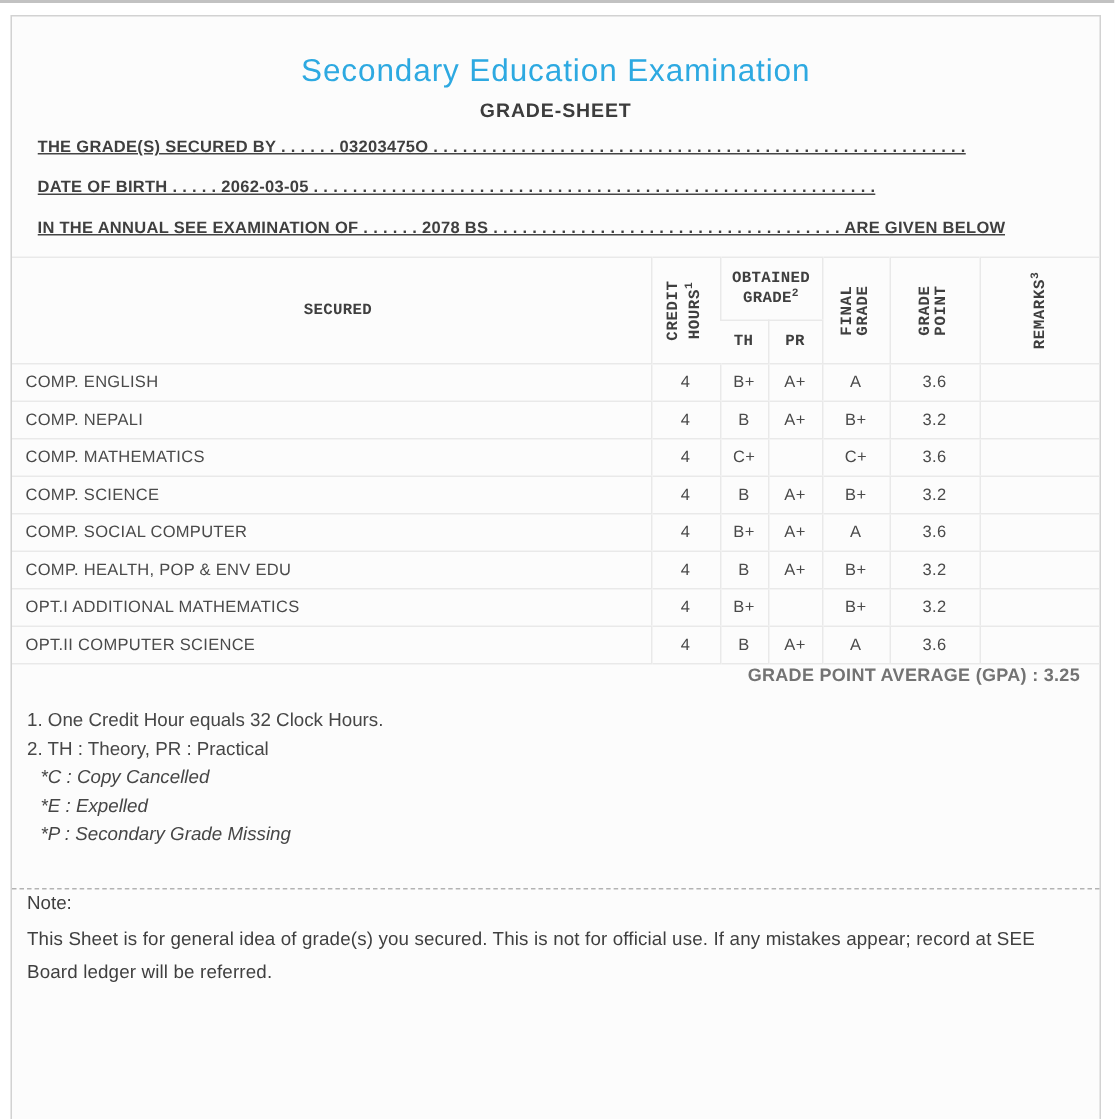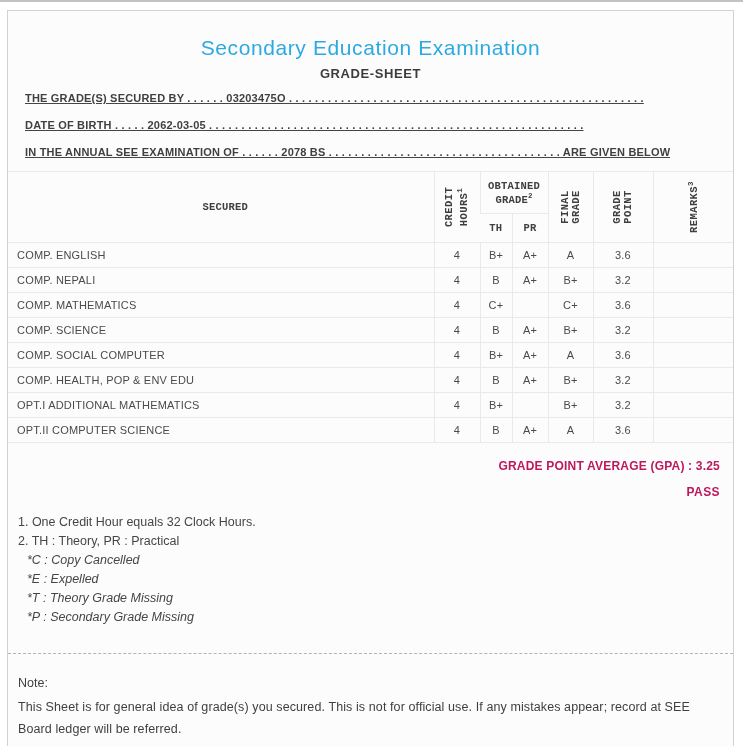--- a/index.html
+++ b/index.html
@@ -73,27 +73,27 @@
     transform:translate(-50%,-50%) rotate(-90deg);
     white-space:pre-line;
     line-height:11px;
     letter-spacing:0.4px;
     text-align:center;
   }
   sup { font-size:7.5px; }
   .grade-table tbody tr { height:25px;margin-top:40px; }
   .grade-table tbody td { text-align:center; }
   .grade-table tbody td.subject { text-align:left; padding-left:9px; }
-  .summary { margin-top:16px; padding-right:13px; text-align:right; color:#be185d; }
+  .summary { margin-top:0; padding-right:13px; text-align:right; color:#737373; }
   .gpa-line { font-size:12px; font-weight:700; line-height:15px; letter-spacing:0.2px; }
   .pass-line { margin-top:11px; font-size:12px; font-weight:700; line-height:15px; letter-spacing:0.4px; }
   .footnotes { margin-top:13px; padding-left:10px; font-size:12.5px; line-height:19px; color:#464646; }
   .footnote.indent { padding-left:9px;font-style:italic; }
   .dashed-divider { margin-top:26px; width:725px; border-top:1px dashed #b3b3b3; }
-  .note-label { margin-top:22px; padding-left:10px; font-size:12.5px; line-height:15px; color:#3f3f3f; }
+  .note-label { margin-top:2px; padding-left:10px; font-size:12.5px; line-height:15px; color:#3f3f3f; }
   .note-text {
     margin-top:5px; padding-left:10px; padding-right:20px;
     font-size:12.5px; line-height:22px; color:#3f3f3f; letter-spacing:0.1px;
   }
 </style>
 </head>
 <body>
 
 <div class="top-hairline"></div>
 
@@ -216,29 +216,27 @@
         <td>A+</td>
         <td>A</td>
         <td>3.6</td>
         <td></td>
       </tr>
     </tbody>
   </table>
 
   <div class="summary">
     <div class="gpa-line">GRADE POINT AVERAGE (GPA) : 3.25</div>
-    <div class="pass-line">PASS</div>
   </div>
 
   <div class="footnotes">
     <div class="footnote">1. One Credit Hour equals 32 Clock Hours.</div>
     <div class="footnote">2. TH : Theory, PR : Practical</div>
     <div class="footnote indent">*C : Copy Cancelled</div>
     <div class="footnote indent">*E : Expelled</div>
-    <div class="footnote indent">*T : Theory Grade Missing</div>
     <div class="footnote indent">*P : Secondary Grade Missing</div>
   </div>
 
   <div class="dashed-divider"></div>
   <div class="note-label">Note:</div>
   <div class="note-text">This Sheet is for general idea of grade(s) you secured. This is not for official use. If any mistakes appear; record at SEE Board ledger will be referred.</div>
 
 </div>
 
 </body></html>

